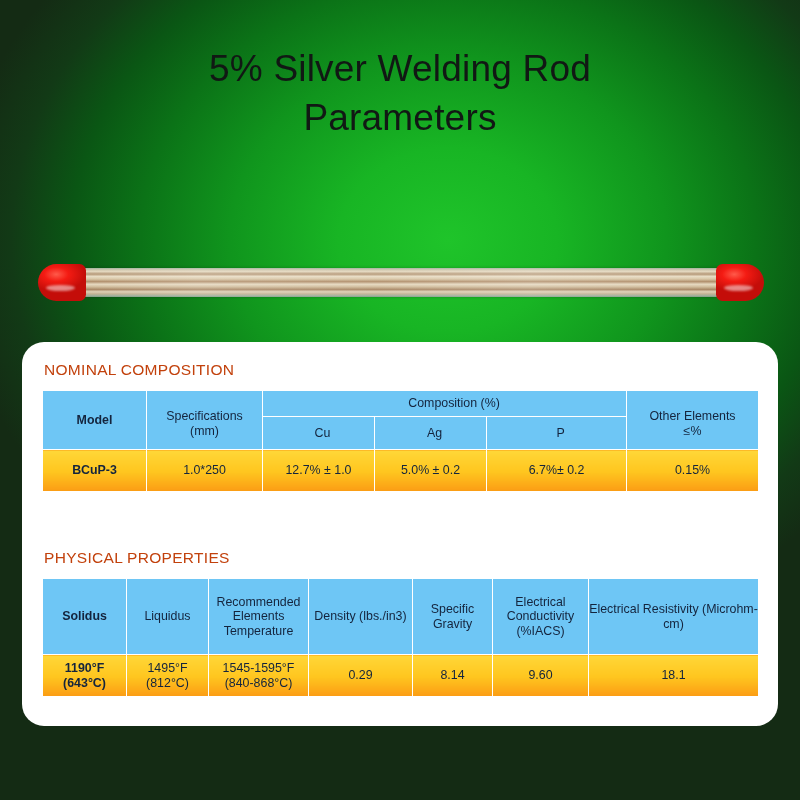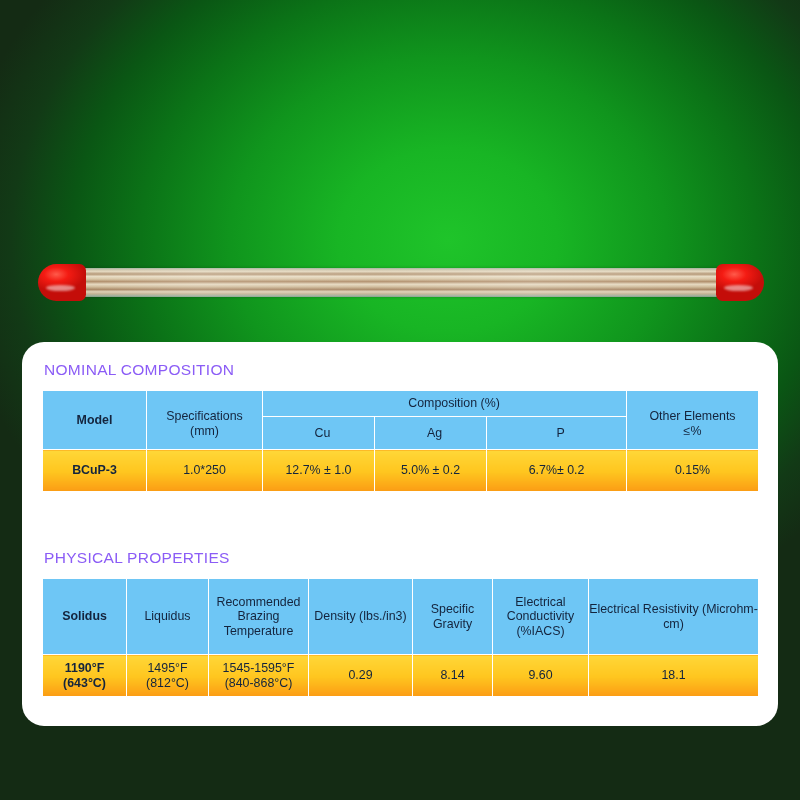--- a/index.html
+++ b/index.html
@@ -122,21 +122,21 @@
     top: 342px;
     width: 756px;
     height: 384px;
     background: #ffffff;
     border-radius: 22px;
     box-sizing: border-box;
     padding: 19px 20px 0 20px;
   }
 
   .section-label {
-    color: #8b5cf6;
+    color: #c2410c;
     font-size: 15.5px;
     letter-spacing: 0.3px;
     margin: 0 0 11px 2px;
   }
   .section-label.second { margin-top: 57px; }
 
   
   table.spec {
     border-collapse: collapse;
     width: 716px;
@@ -173,20 +173,24 @@
 
   
   .t2 th { height: 75px; }
   .t2 td { height: 45px; }
 </style>
 </head>
 <body>
 
 <div id="page">
 
+  <div class="title-block">
+    <span class="title-line">5% Silver Welding Rod</span>
+    <span class="title-line">Parameters</span>
+  </div>
 
   <div class="rod-wrap">
     <div class="rod-bundle">
       <div class="rod-sheen"></div>
     </div>
     <div class="cap cap-left">
       <div class="cap-gloss"></div>
     </div>
     <div class="cap cap-right">
       <div class="cap-gloss"></div>
@@ -248,21 +252,21 @@
           <col style="width:100px">
         <col style="width:104px">
           <col style="width:80px">
           <col style="width:96px">
         <col style="width:170px">
       </colgroup>
       <tbody>
         <tr>
           <th class="key-col">Solidus</th>
           <th>Liquidus</th>
-          <th>Recommended Brazing Temperature</th>
+          <th>Recommended Elements Temperature</th>
           <th>Density (lbs./in3)</th>
           <th>Specific Gravity</th>
           <th>Electrical Conductivity (%IACS)</th>
           <th>Electrical Resistivity (Microhm-cm)</th>
         </tr>
         <tr>
           <td class="key-col">
             <span>1190°F</span><br>
             <span>(643°C)</span>
           </td>

